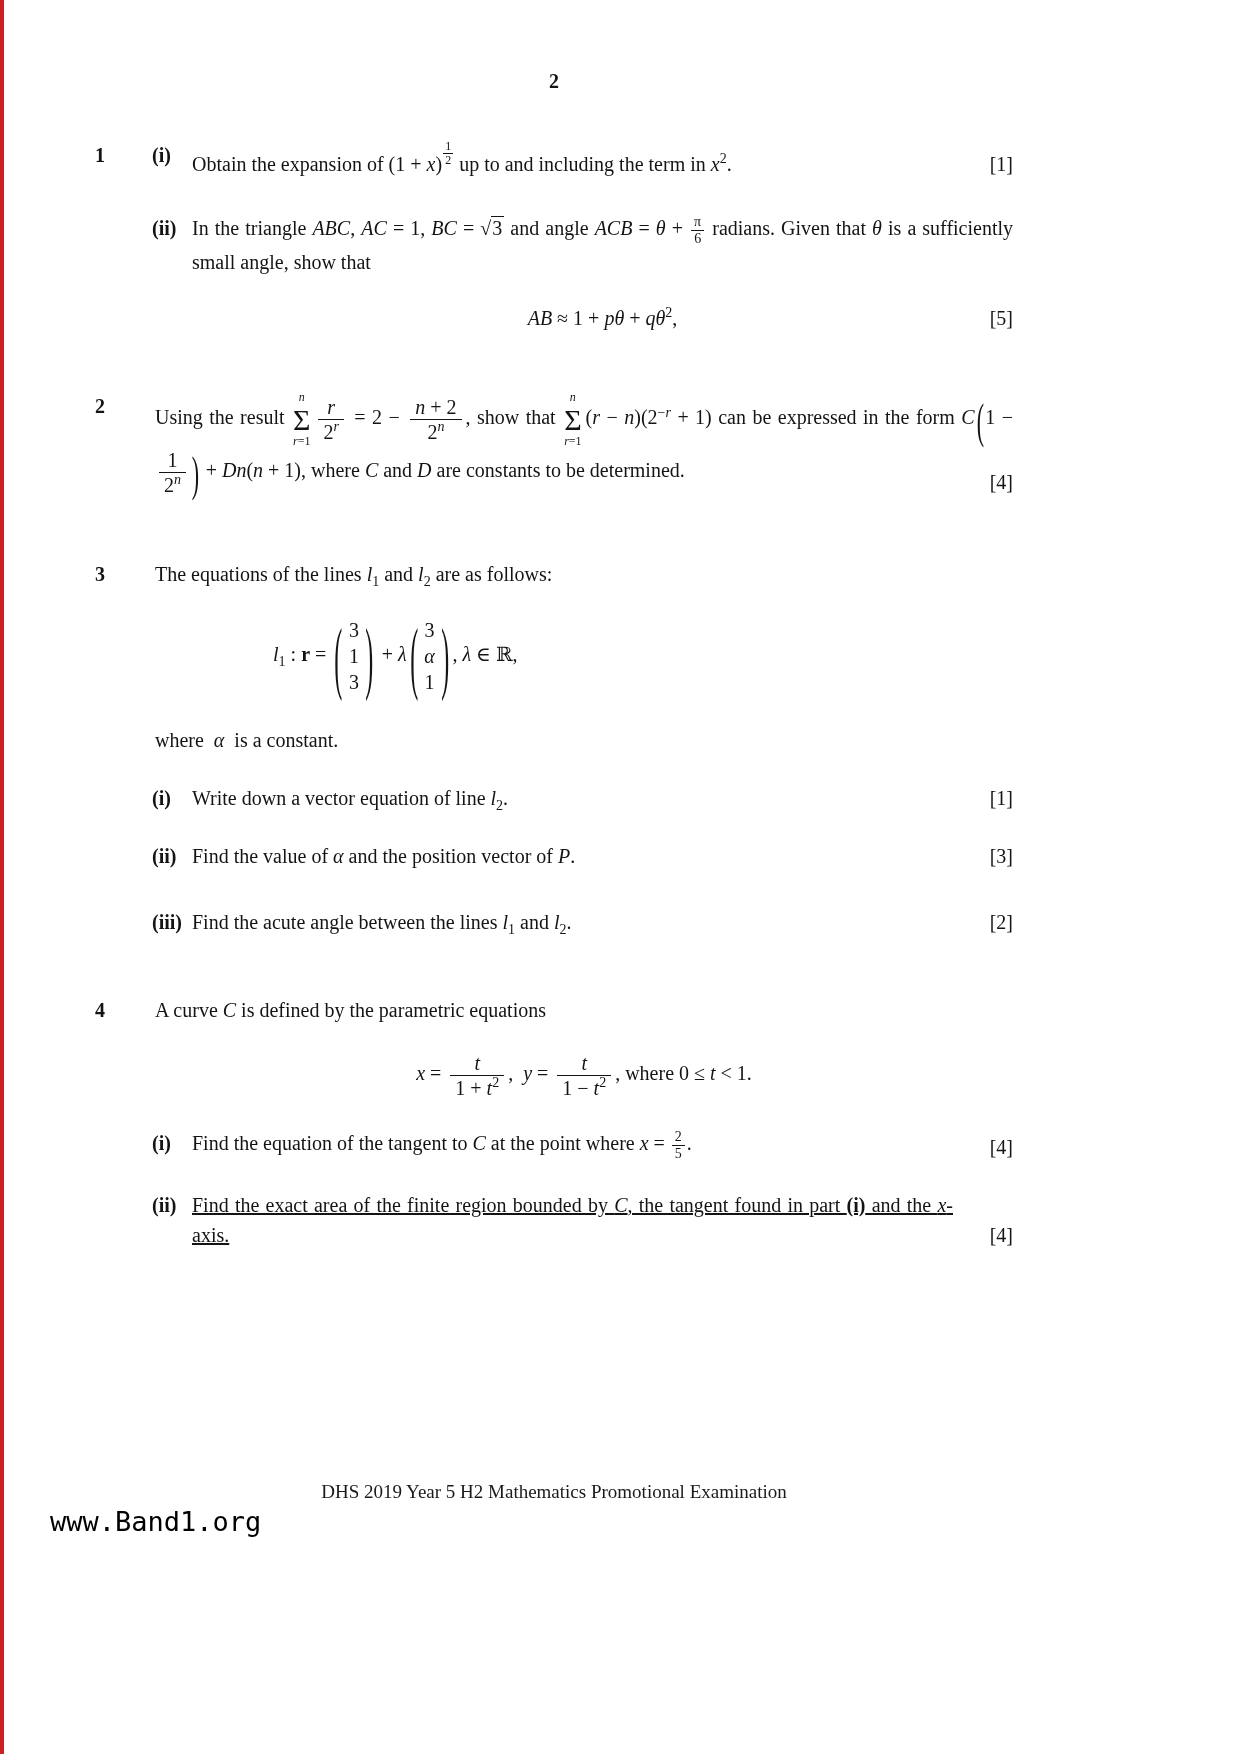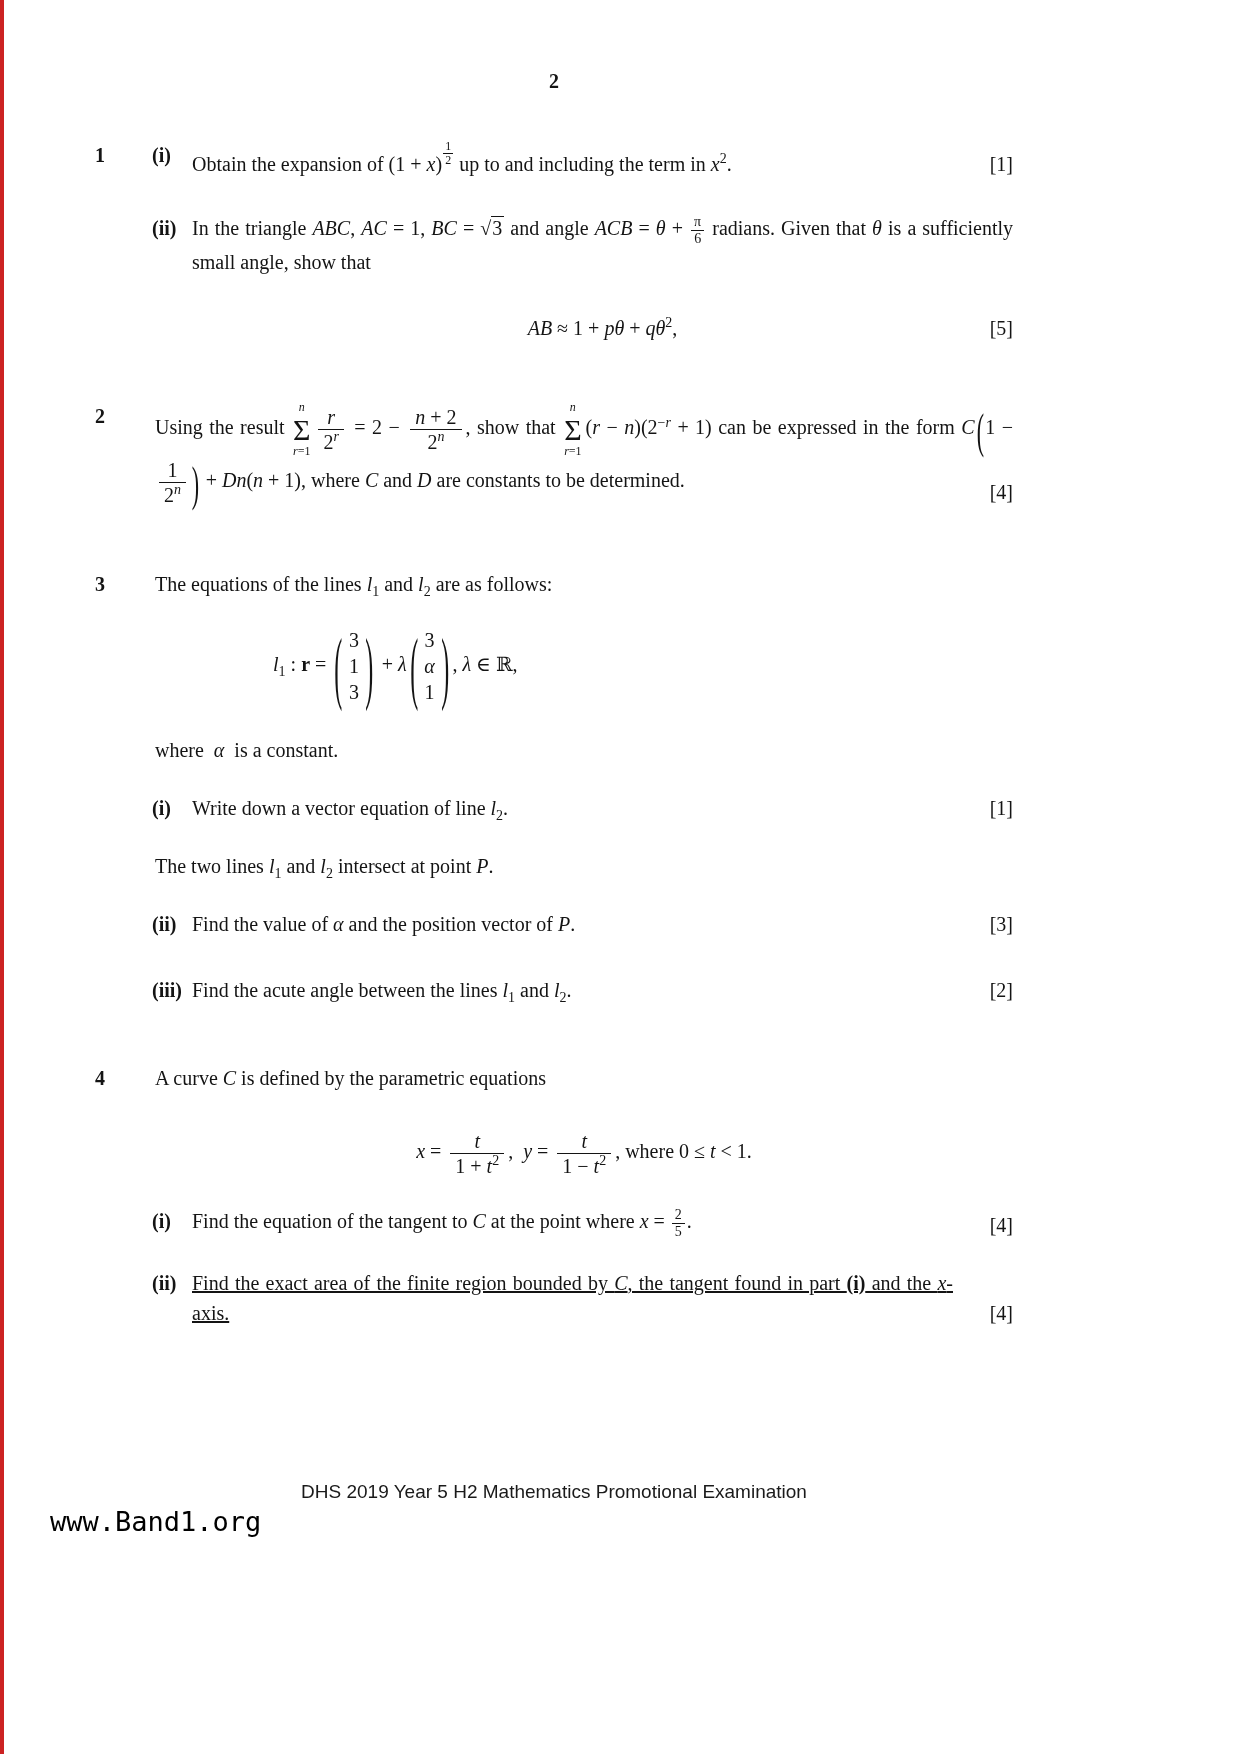--- a/index.html
+++ b/index.html
@@ -26,21 +26,21 @@
   .q3 { margin-top:62px; }
   .q4 { margin-top:58px; }
 
   .part { position:relative; padding-left:37px; }
   .plabel { position:absolute; left:-3px; top:0; font-weight:bold; white-space:nowrap; }
   .mark { position:absolute; right:0; bottom:0; }
 
   .ptext, .para, .interlude { text-align:justify; }
   .mt24 { margin-top:36px; } .mt28 { margin-top:28px; } .mt34 { margin-top:34px; }
 
-  .display-eq { text-align:center; margin:36px 0 24px; }
+  .display-eq { text-align:center; margin:26px 0 24px; }
 
   
   i { font-style:italic; }
   sup, sub { font-size:70%; line-height:0; }
 
   .frac { display:inline-block; vertical-align:middle; text-align:center; margin:0 4px; }
   .frac .n, .frac .d { display:block; padding:0 5px; line-height:1.2; }
   .frac .d { border-top:1.4px solid #141414; }
 
   .sfrac { display:inline-block; vertical-align:middle; text-align:center; font-size:14px; margin:0 2px; }
@@ -63,21 +63,21 @@
   .bp3 { transform:scale(1.2, 4); }
 
   .cvec { display:inline-flex; align-items:center; vertical-align:middle; margin:0 2px; }
   .cvec .col { display:inline-flex; flex-direction:column; align-items:center; line-height:1.3; padding:0 5px; }
 
   .vec-row { display:flex; align-items:center; margin:28px 0 30px 118px; gap:104px; }
 
   
   .footer {
     position:absolute; left:95px; top:1478px; width:918px;
-    text-align:center; font-family:Liberation Sans, sans-serif;
+    text-align:center; font-family:Liberation Serif, serif;
     font-size:19px; color:#1a1a1a;
   }
   .watermark {
     position:absolute; left:50px; top:1502px;
     font-family:"DejaVu Sans Mono","Liberation Mono",monospace;
     font-size:27px; color:#000;
   }
 </style>
 </head>
 <body>
@@ -154,21 +154,20 @@
         </div>
 
         <p class="para">where&nbsp; <i>α</i>&nbsp; is a constant.</p>
 
         <div class="part mt28">
           <span class="plabel">(i)</span>
           <p class="ptext">Write down a vector equation of line <i>l</i><sub>2</sub>.</p>
           <span class="mark">[1]</span>
         </div>
 
-        <p class="interlude mt28">The two lines <i>l</i><sub>1</sub> and <i>l</i><sub>2</sub> intersect at point <i>P</i>.</p>
 
         <div class="part mt28">
           <span class="plabel">(ii)</span>
           <p class="ptext">Find the value of <i>α</i> and the position vector of <i>P</i>.</p>
           <span class="mark">[3]</span>
         </div>
 
         <div class="part mt24">
           <span class="plabel">(iii)</span>
           <p class="ptext">Find the acute angle between the lines <i>l</i><sub>1</sub> and <i>l</i><sub>2</sub>.</p>

